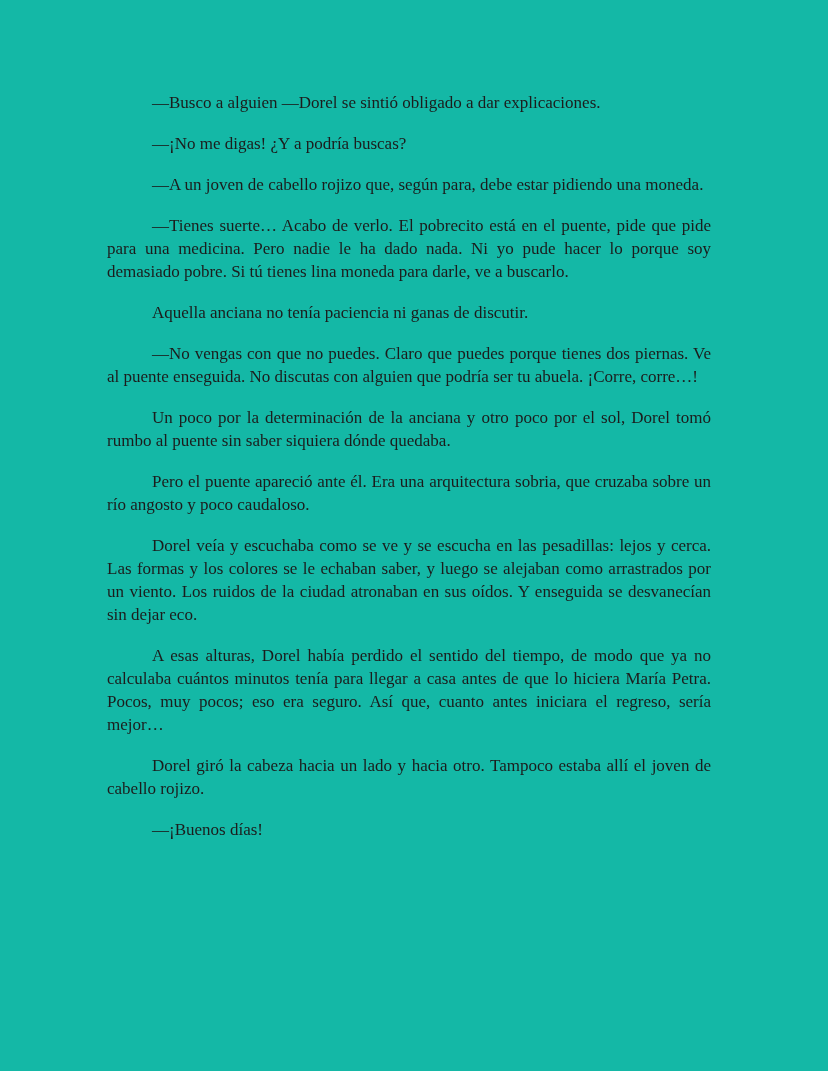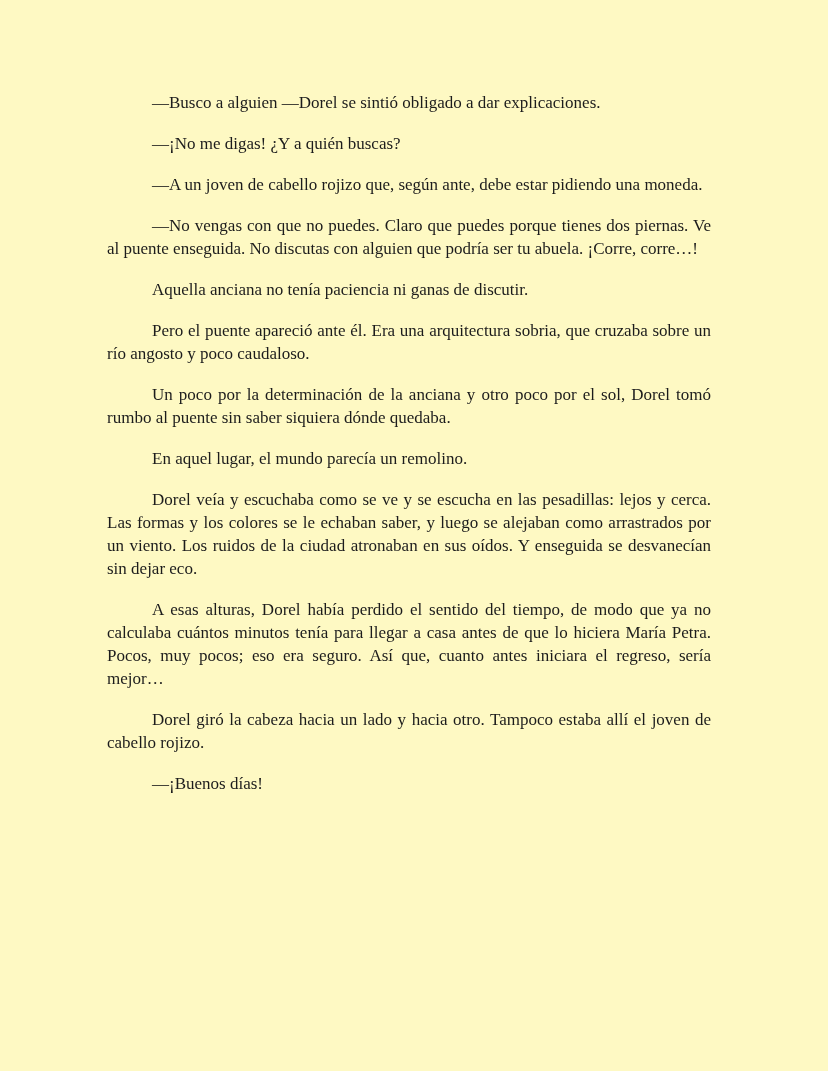--- a/index.html
+++ b/index.html
@@ -4,21 +4,21 @@
 <style>
   html, body {
     margin: 0;
     padding: 0;
     background: #ffffff;
   }
   .page-canvas {
     position: relative;
     width: 828px;
     height: 1071px;
-    background: #fef9c3;
+    background: #14b8a6;
     overflow: hidden;
     font-family: "Liberation Serif", "DejaVu Serif", serif;
   }
   .text-block {
     position: absolute;
     left: 107px;
     top: 91px;
     width: 604px;
   }
   .text-block p {
@@ -33,25 +33,25 @@
   .text-block p:last-child {
     margin-bottom: 14px;
   }
 </style>
 </head>
 <body>
 
 <div class="page-canvas">
   <div class="text-block">
     <p>—Busco a alguien —Dorel se sintió obligado a dar explicaciones.</p>
-    <p>—¡No me digas! ¿Y a quién buscas?</p>
-    <p>—A un joven de cabello rojizo que, según ante, debe estar pidiendo una moneda.</p>
+    <p>—¡No me digas! ¿Y a podría buscas?</p>
+    <p>—A un joven de cabello rojizo que, según para, debe estar pidiendo una moneda.</p>
+    <p>—Tienes suerte… Acabo de verlo. El pobrecito está en el puente, pide que pide para una medicina. Pero nadie le ha dado nada. Ni yo pude hacer lo porque soy demasiado pobre. Si tú tienes lina moneda para darle, ve a buscarlo.</p>
+    <p>Aquella anciana no tenía paciencia ni ganas de discutir.</p>
     <p>—No vengas con que no puedes. Claro que puedes porque tienes dos piernas. Ve al puente enseguida. No discutas con alguien que podría ser tu abuela. ¡Corre, corre…!</p>
-    <p>Aquella anciana no tenía paciencia ni ganas de discutir.</p>
+    <p>Un poco por la determinación de la anciana y otro poco por el sol, Dorel tomó rumbo al puente sin saber siquiera dónde quedaba.</p>
     <p>Pero el puente apareció ante él. Era una arquitectura sobria, que cruzaba sobre un río angosto y poco caudaloso.</p>
-    <p>Un poco por la determinación de la anciana y otro poco por el sol, Dorel tomó rumbo al puente sin saber siquiera dónde quedaba.</p>
-    <p>En aquel lugar, el mundo parecía un remolino.</p>
     <p>Dorel veía y escuchaba como se ve y se escucha en las pesadillas: lejos y cerca. Las formas y los colores se le echaban saber, y luego se alejaban como arrastrados por un viento. Los ruidos de la ciudad atronaban en sus oídos. Y enseguida se desvanecían sin dejar eco.</p>
     <p>A esas alturas, Dorel había perdido el sentido del tiempo, de modo que ya no calculaba cuántos minutos tenía para llegar a casa antes de que lo hiciera María Petra. Pocos, muy pocos; eso era seguro. Así que, cuanto antes iniciara el regreso, sería mejor…</p>
     <p>Dorel giró la cabeza hacia un lado y hacia otro. Tampoco estaba allí el joven de cabello rojizo.</p>
     <p>—¡Buenos días!</p>
   </div>
 </div>
 
 </body></html>

